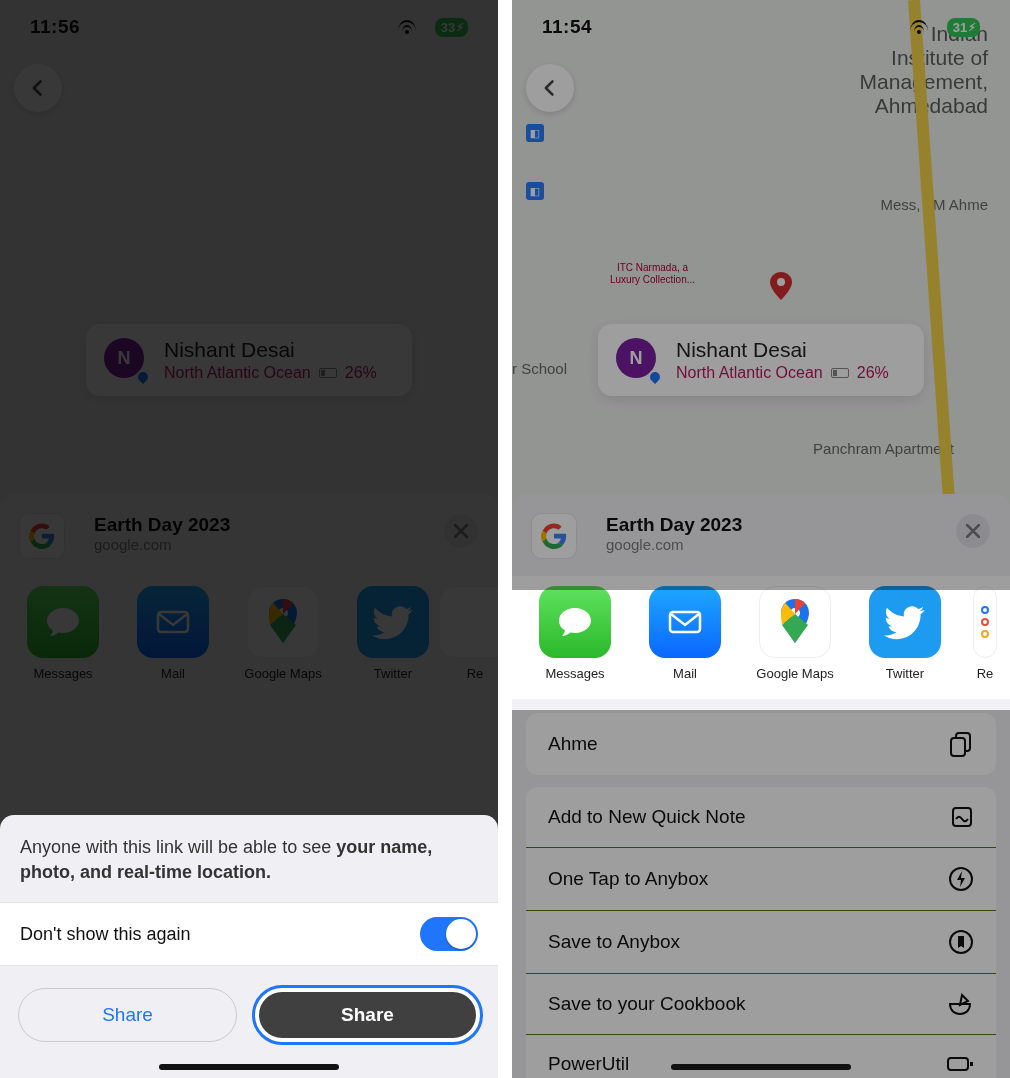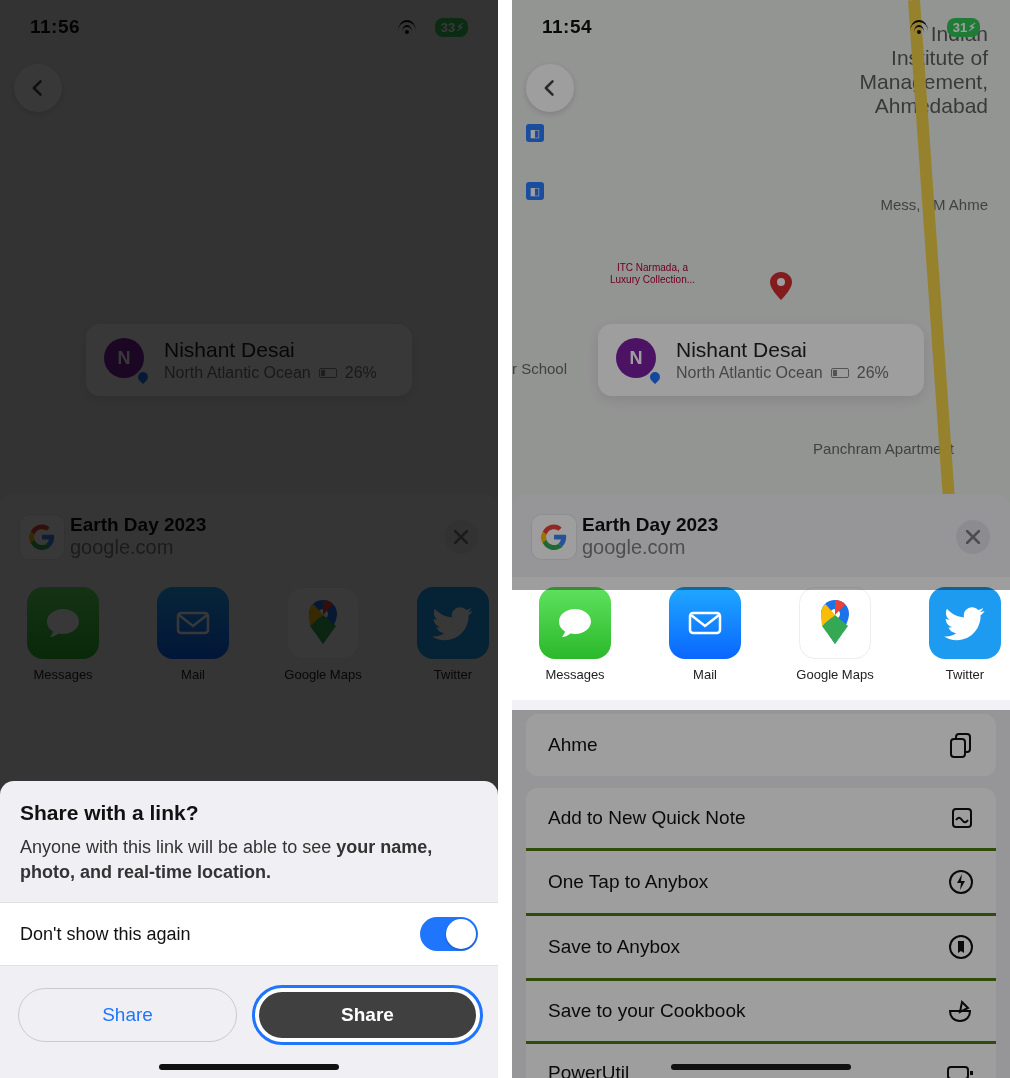--- a/index.html
+++ b/index.html
@@ -28,46 +28,46 @@
   .maplabel{position:absolute;text-align:right;color:#5d5d5d;font-size:20px;line-height:1.15}
   .maplabel.top{right:22px;top:22px;font-size:21px}
   .mappoi{position:absolute;color:#b0003a;font-size:10px;text-align:center;line-height:1.15}
 
   
   .person-card{position:absolute;left:86px;right:86px;top:324px;background:#fff;border-radius:14px;padding:14px 18px;display:flex;align-items:center;gap:16px;box-shadow:0 4px 14px rgba(0,0,0,.1)}
   .person-card .avatar{width:40px;height:40px;border-radius:50%;background:#7b1fa2;color:#fff;display:flex;align-items:center;justify-content:center;font-weight:600;font-size:18px}
   .person-card .avwrap{position:relative;width:44px;height:44px}
   .person-card .avwrap .pin{position:absolute;bottom:-2px;right:-2px;width:14px;height:14px;background:#1f75fc;border:2px solid #fff;border-radius:50% 50% 50% 0;transform:rotate(-45deg)}
   .person-card .name{font-size:21px;color:#222;margin-bottom:2px}
-  .person-card .sub{font-size:16px;color:#737373;display:flex;align-items:center;gap:8px}
+  .person-card .sub{font-size:16px;color:#be185d;display:flex;align-items:center;gap:8px}
   .person-card .sub .batico{width:18px;height:10px;border:1px solid #888;border-radius:2px;position:relative}
   .person-card .sub .batico:after{content:"";position:absolute;left:1px;top:1px;bottom:1px;width:26%;background:#888}
 
   
   .sheet{position:absolute;left:0;right:0;bottom:0;background:#f2f2f6;border-radius:14px 14px 0 0;overflow:hidden}
-  .sheet-header{display:flex;align-items:center;gap:6px;padding:20px 20px 18px}
+  .sheet-header{display:flex;gap:30px;padding:20px 20px 18px}
   .sheet-header .gicon{width:44px;height:44px;background:#fff;border-radius:9px;display:flex;align-items:center;justify-content:center;box-shadow:0 0 0 1px rgba(0,0,0,.05)}
   .sheet-header .title{font-size:19px;font-weight:600;color:#111}
-  .sheet-header .sub{font-size:20px;color:#7d7d82}
+  .sheet-header .sub{font-size:15px;color:#7d7d82}
   .sheet-header .close{margin-left:auto;width:34px;height:34px;border-radius:50%;background:#e3e3e8;display:flex;align-items:center;justify-content:center;color:#7c7c82;font-size:18px}
 
-  .apps{display:flex;gap:44px;padding:10px 20px 18px;overflow:hidden;background:#fff}
+  .apps{display:flex;gap:24px;padding:10px 20px 18px;overflow:hidden;background:#fff}
   .app{display:flex;flex-direction:column;align-items:center;gap:8px;width:86px;flex-shrink:0}
   .app .tile{width:72px;height:72px;border-radius:16px;display:flex;align-items:center;justify-content:center}
   .app .lbl{font-size:13px;color:#222;white-space:nowrap}
 
   .tile.messages{background:linear-gradient(#5fe25e,#2bb82b)}
   .tile.mail{background:linear-gradient(#1fa8ff,#0a66ff)}
   .tile.gmaps{background:#fff;border:1px solid #eee}
   .tile.twitter{background:#1d9bf0}
 
   
   .actions{padding:14px 14px 0}
   .action{background:#fff;border-radius:12px;display:flex;align-items:center;justify-content:space-between;padding:18px 22px;font-size:19px;color:#111}
-  .action + .action{margin-top:0;border-top:3px solid #4d7c0f;border-radius:0}
+  .action + .action{margin-top:0;border-top:1px solid #4d7c0f;border-radius:0}
   .group{background:#fff;border-radius:12px;overflow:hidden;margin-top:12px}
   .group .action{border-radius:0;background:transparent}
 
   
   .confirm{background:#f0f0f4}
   .confirm .body{padding:20px 20px 18px}
   .confirm .h{font-size:21px;font-weight:700;color:#111;margin-bottom:10px}
   .confirm .p{font-size:18px;color:#333;line-height:1.35}
   .toggle-row{background:#fff;display:flex;align-items:center;justify-content:space-between;padding:14px 20px;font-size:18px;color:#111;border-top:1px solid #e2e2e6;border-bottom:1px solid #e2e2e6}
   .toggle{width:58px;height:34px;background:#1f75fc;border-radius:34px;position:relative}
@@ -188,21 +188,20 @@
           <div class="tile" style="background:#fff;border:1px solid #eee"></div>
           <div class="lbl">Re</div>
         </div>
       </div>
     </div>
 
     <div class="dim"></div>
 
     <div class="sheet confirm" style="top:auto;bottom:0">
       <div class="body">
-        <div class="h">Share with a link?</div>
         <div class="p">
           <span>Anyone with this link will be able to see </span><b>your name, photo, and real-time location.</b>
         </div>
       </div>
       <div class="toggle-row">
         <span>Don't show this again</span>
         <div class="toggle"></div>
       </div>
       <div class="buttons">
         <div class="btn cancel">Share</div>

